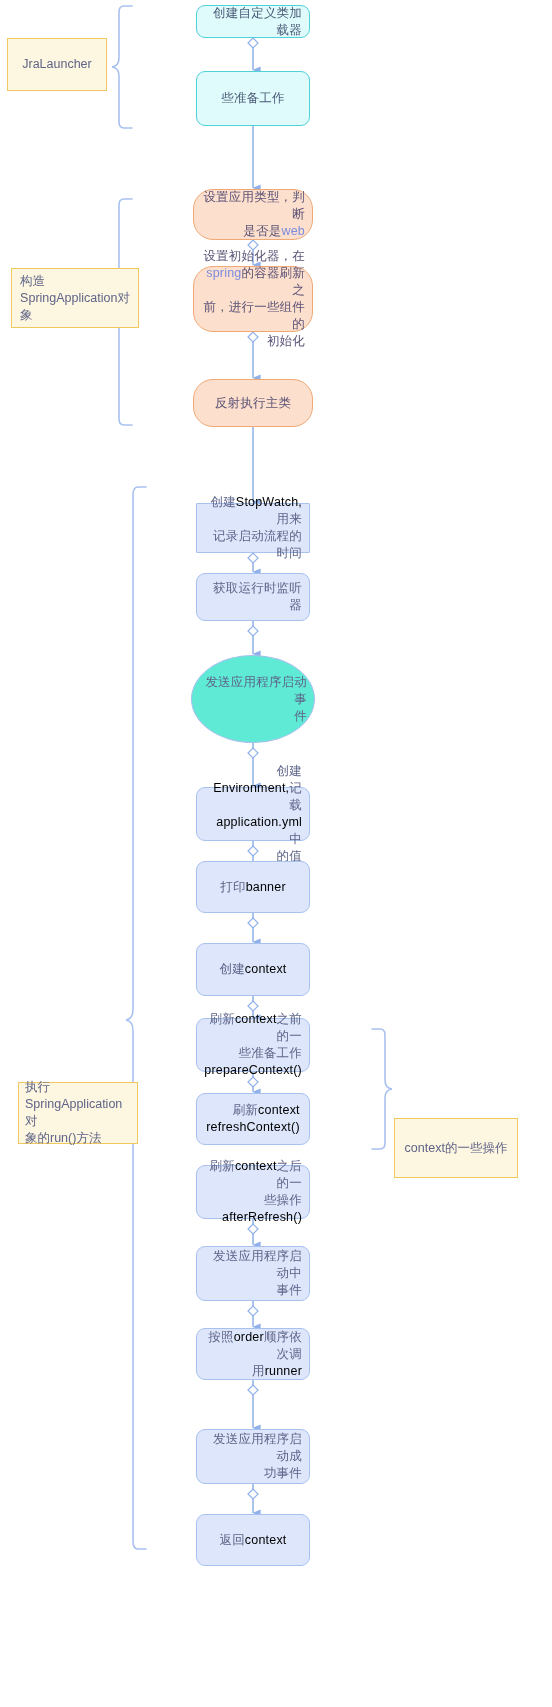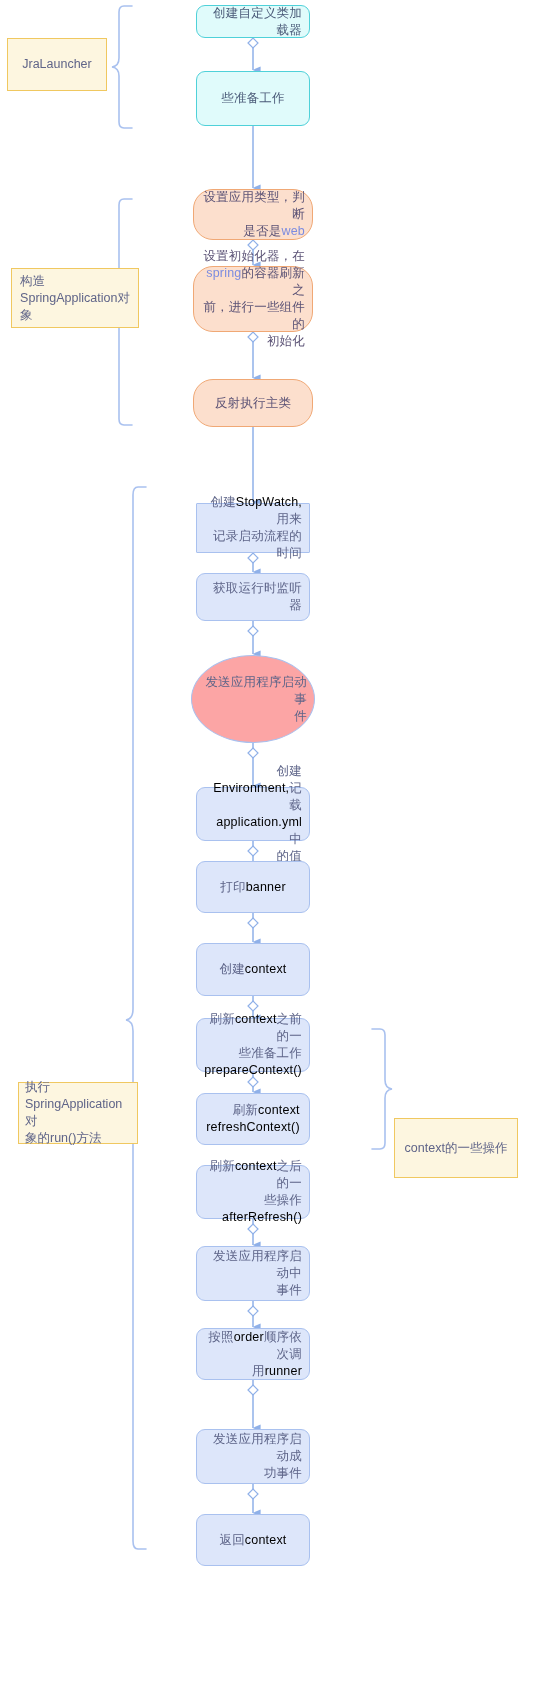--- a/index.html
+++ b/index.html
@@ -50,21 +50,21 @@
     border-radius:9px;
     color:#5d6488;
   }
   .n-blue-sq{
     background:#dde6fa;
     border:1.4px solid #a9c1ef;
     border-radius:1px;
     color:#5d6488;
   }
   .n-ellipse{
-    background:#fca5a5;
+    background:#5eead4;
     border:1.4px solid #a9c1ef;
     border-radius:50%;
     color:#5d6488;
     font-family:Liberation Serif, serif;
   }
 
   
   .note{
     position:absolute;
     box-sizing:border-box;

